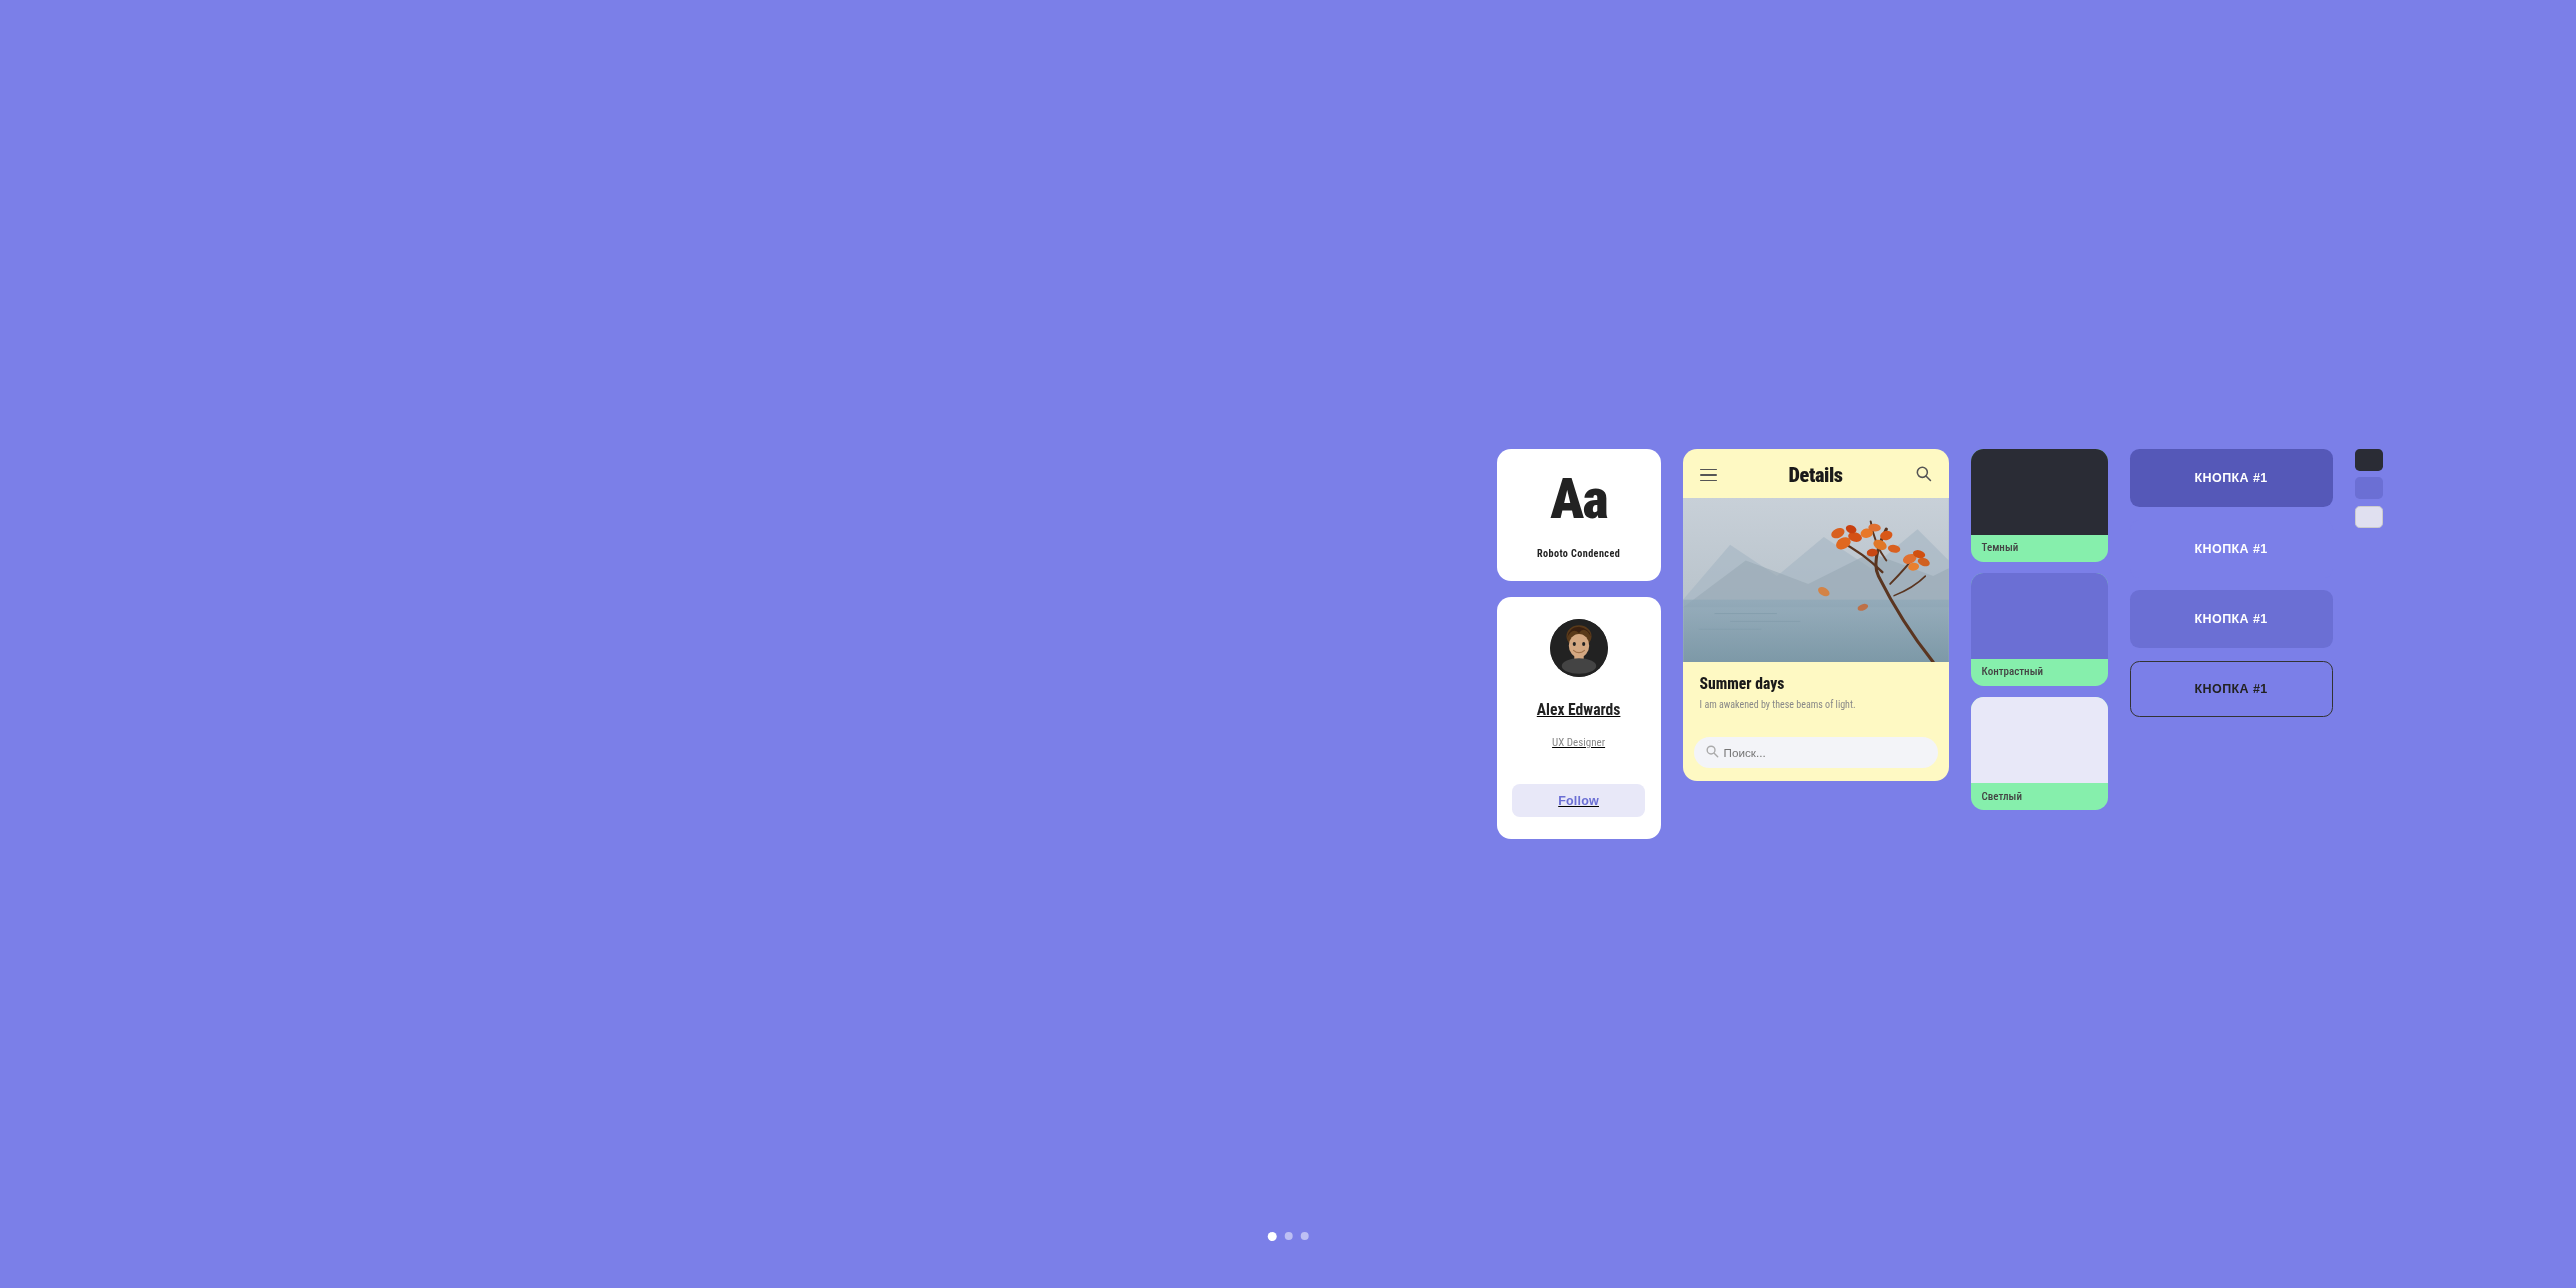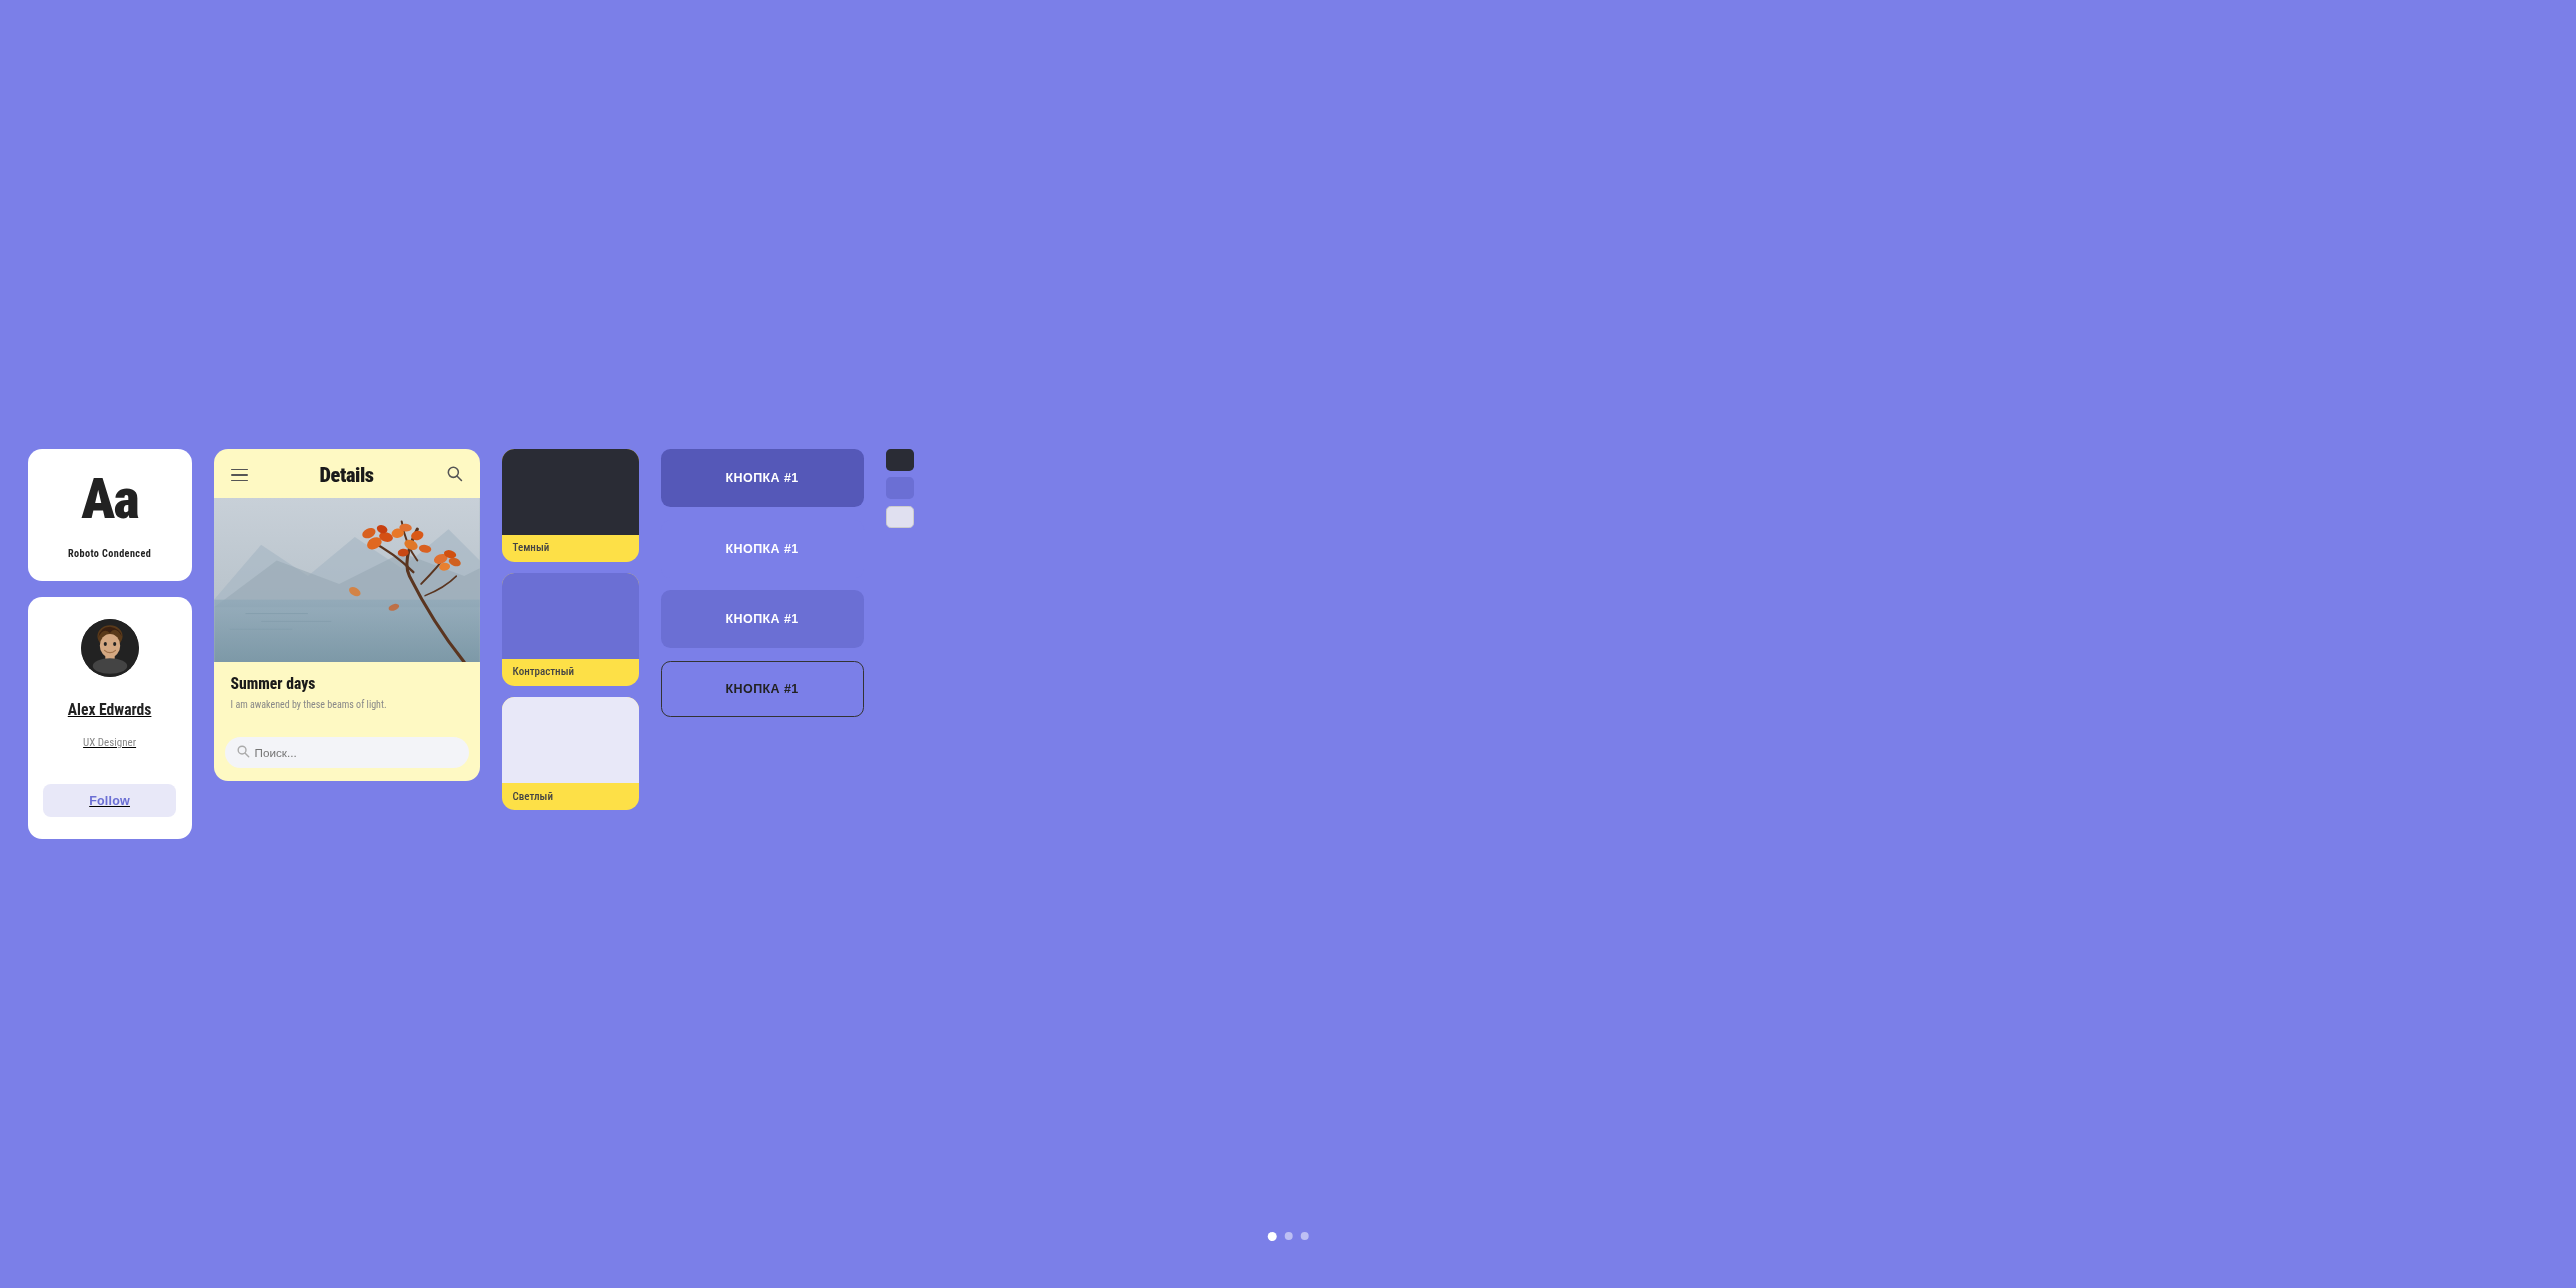--- a/index.html
+++ b/index.html
@@ -209,21 +209,21 @@
     
     .swatches-column {
       display: flex;
       flex-direction: column;
       gap: 11px;
       width: 137px;
       flex-shrink: 0;
     }
 
     .swatch-card {
-      background: #fde047;
+      background: #86efac;
       border-radius: 12.5px;
       overflow: hidden;
     }
 
     .swatch-color {
       height: 86px;
     }
 
     .swatch-label {
       padding: 6.3px 11px 7.8px;
@@ -312,21 +312,21 @@
       background: #fff;
       width: 9.4px;
       height: 9.4px;
     }
 
     .page-wrap {
       position: relative;
       min-height: 100vh;
       display: flex;
       align-items: center;
-      justify-content: flex-start;
+      justify-content: flex-end;
       width: 100%;
       padding-left: 12px;
     }
   </style>
 </head>
 <body>
 
 <div class="page-wrap">
   <div class="canvas">
 

